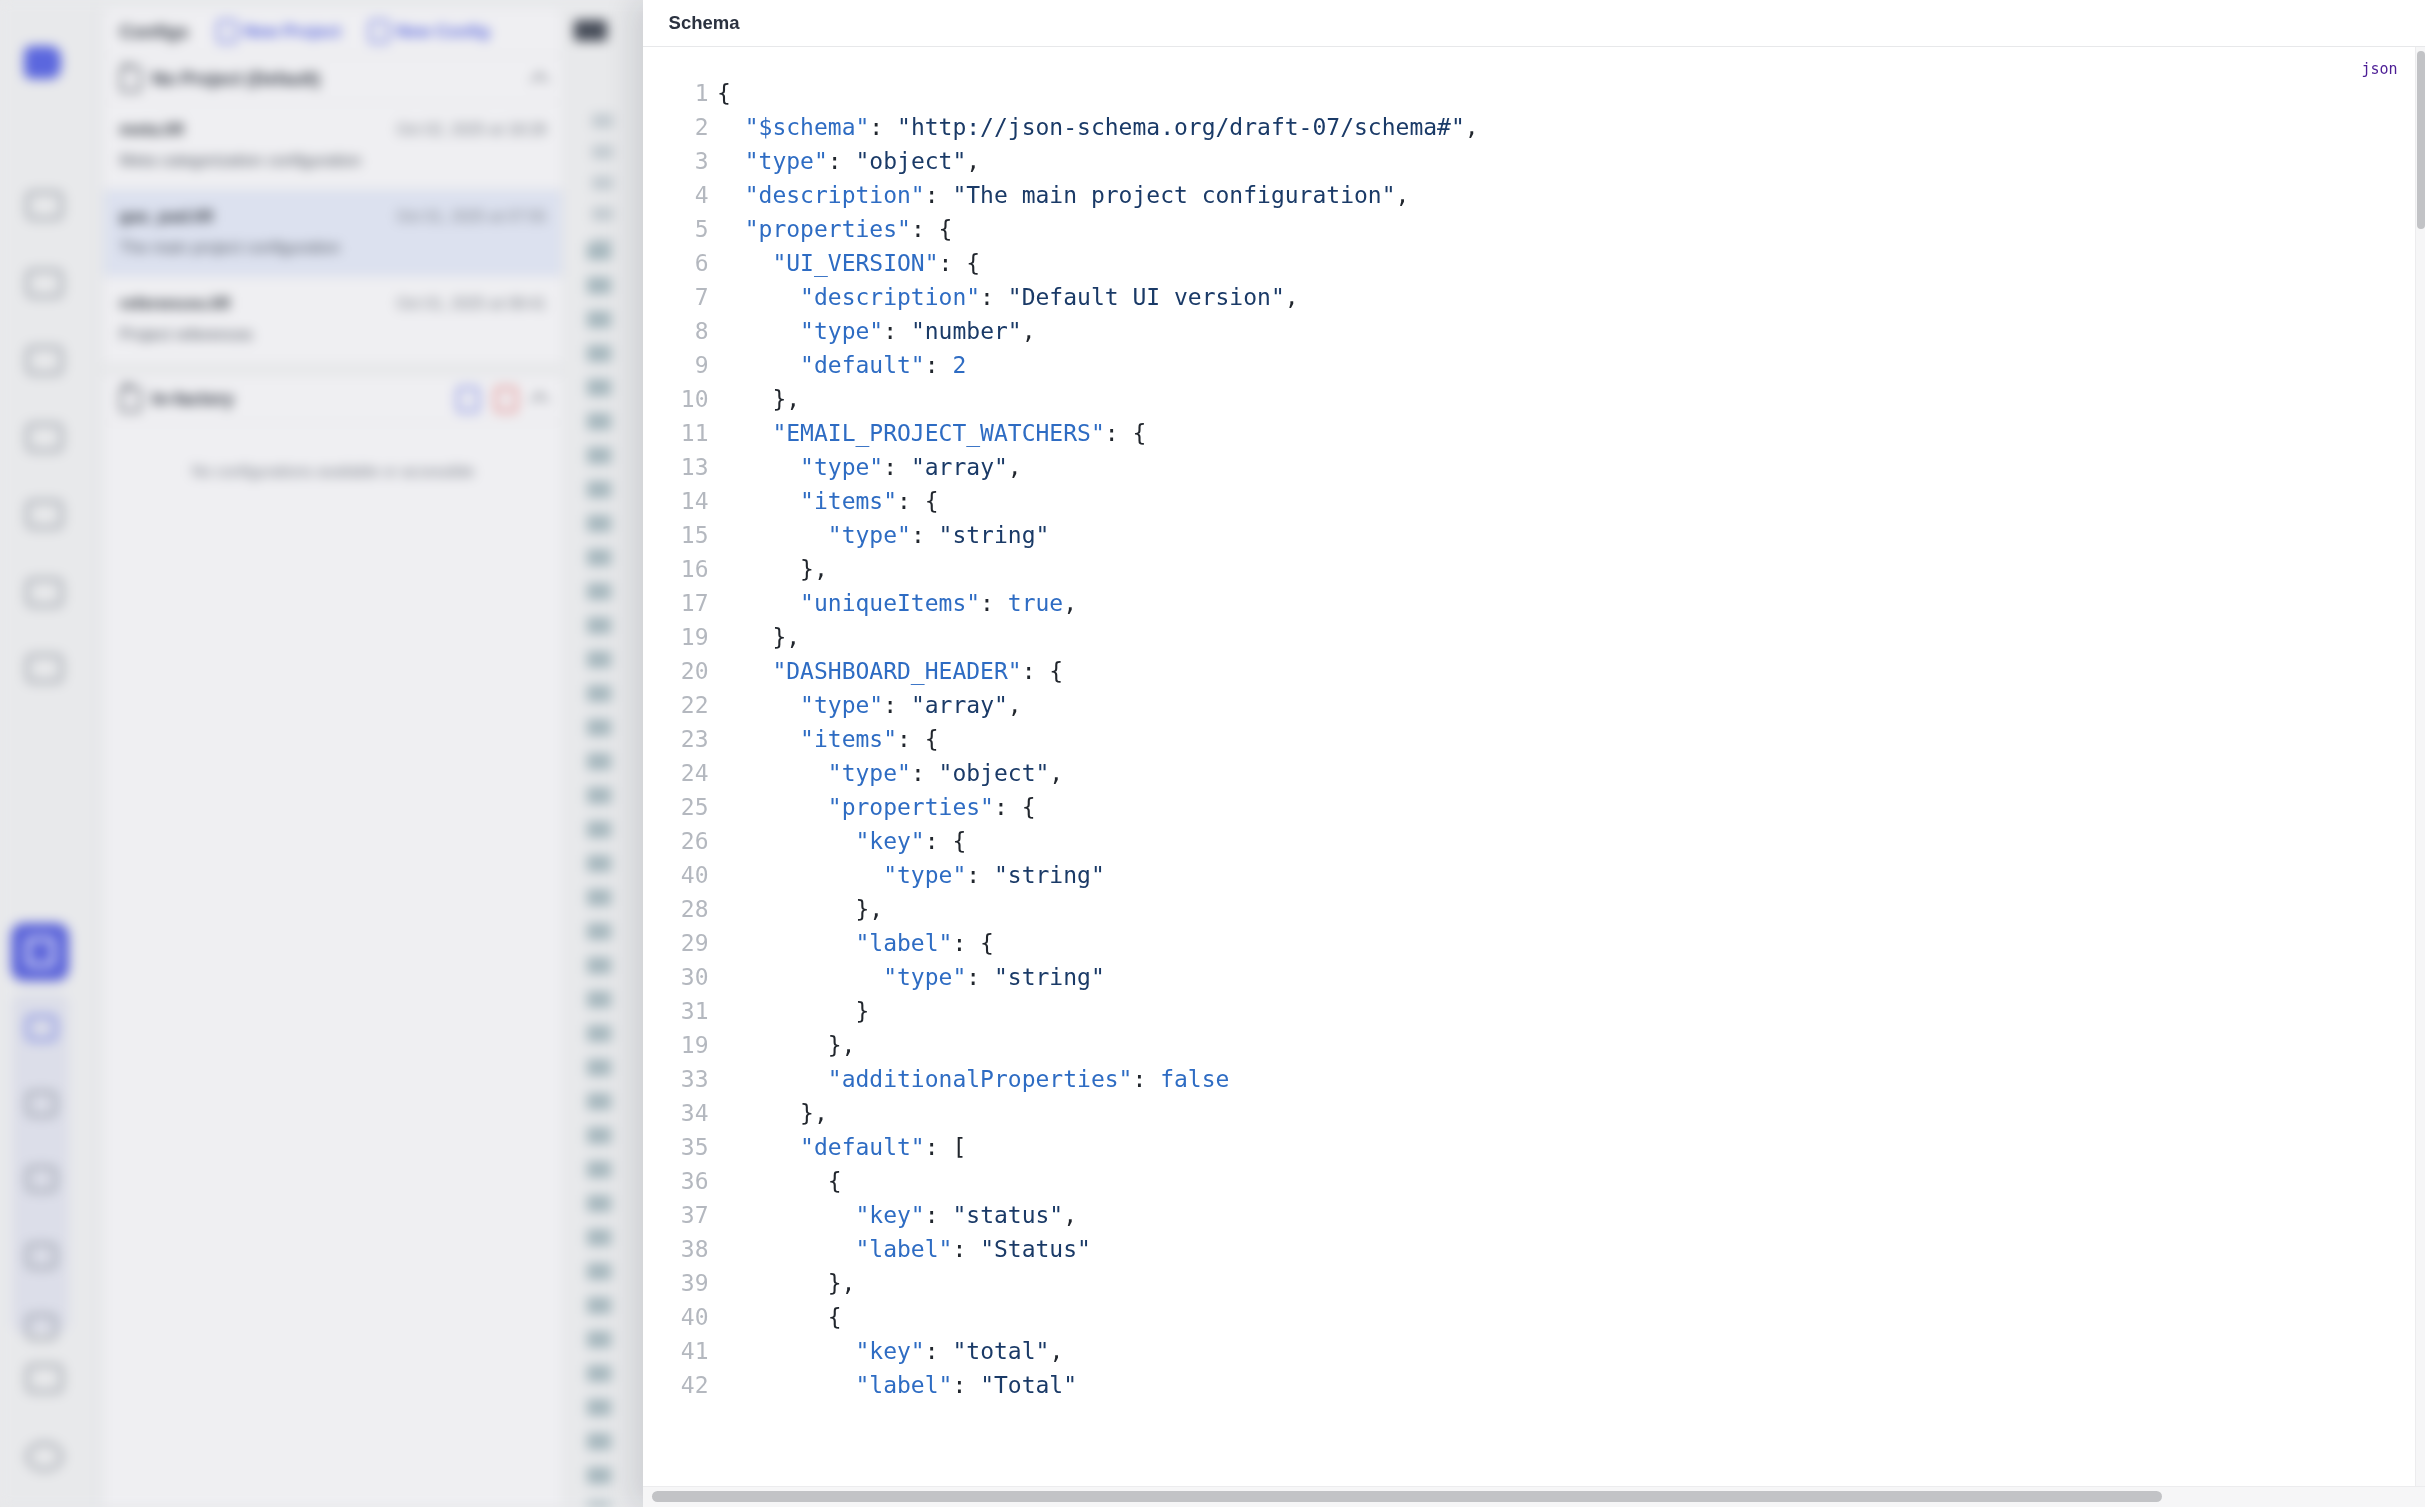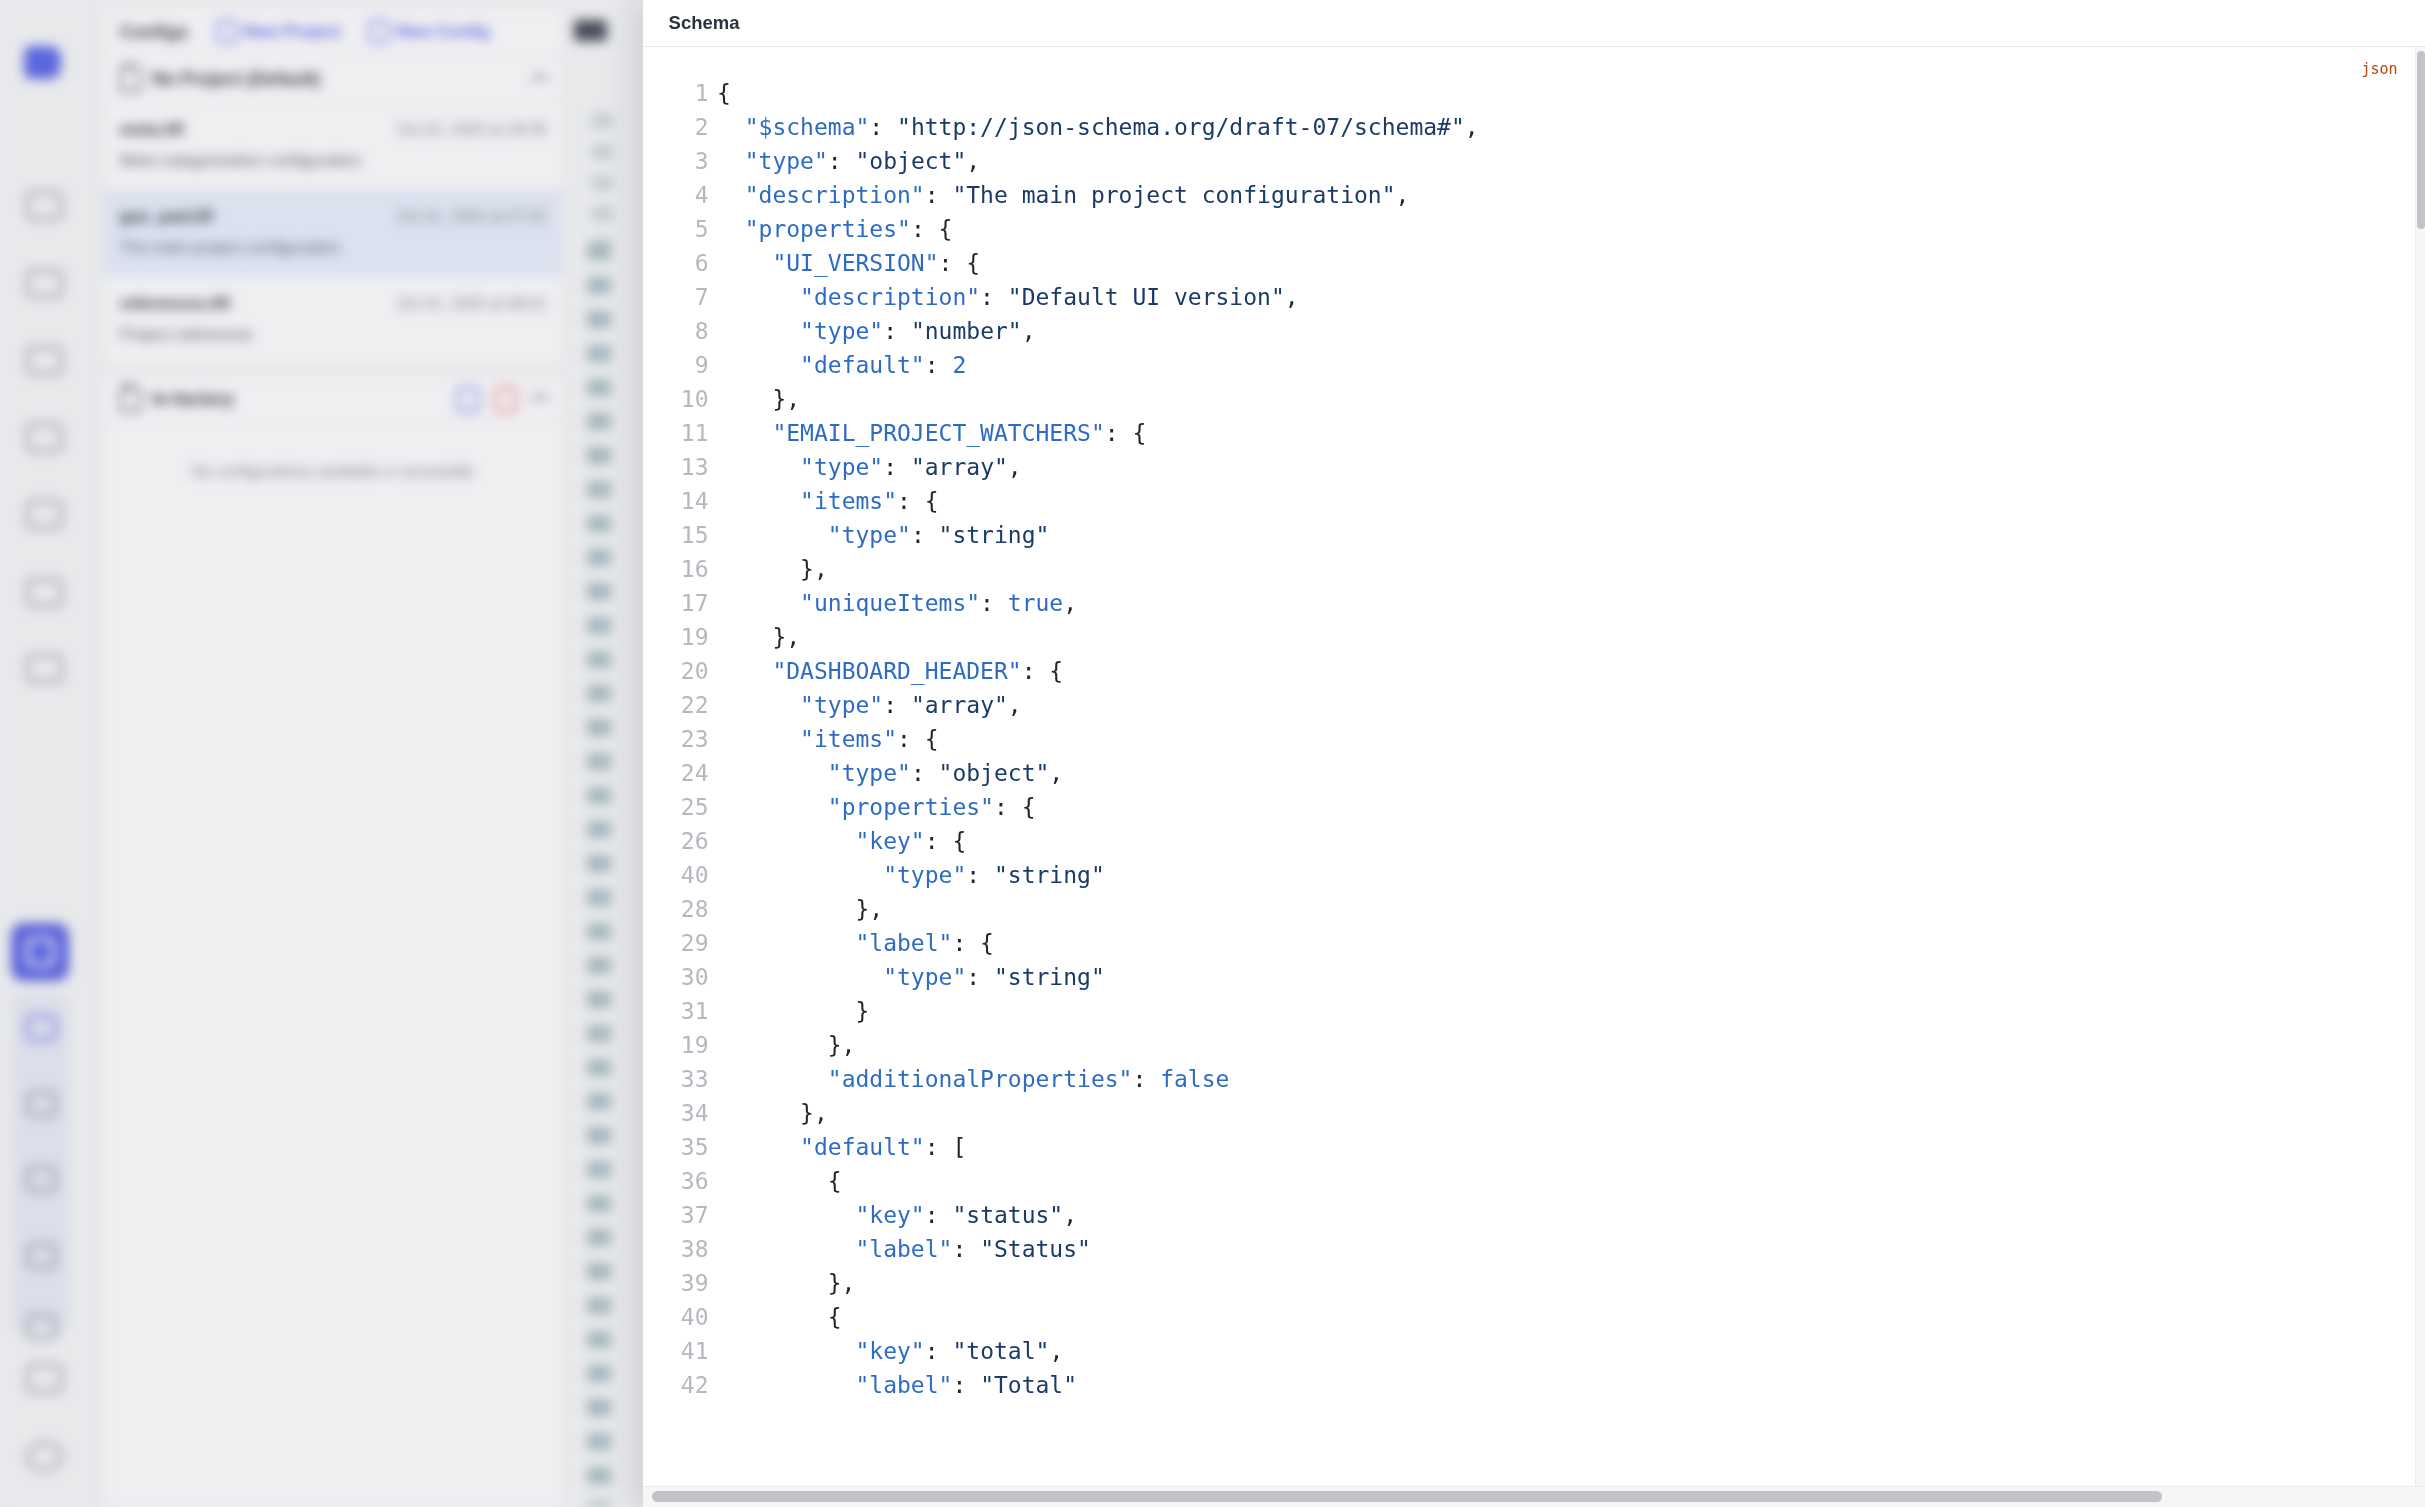--- a/index.html
+++ b/index.html
@@ -51,21 +51,21 @@
   .strip .lines{position:absolute;left:24px;top:243px;width:24px;bottom:0;
     background:repeating-linear-gradient(to bottom,rgba(108,140,150,.55) 0 17px,transparent 17px 34px);}
 
   
   .modal{position:absolute;left:608px;top:0;right:0;bottom:0;background:#ffffff;
     box-shadow:-10px 0 28.5px rgba(20,24,38,.12);margin-left:35px;}
   .modal-hd{height:46px;display:flex;align-items:center;padding-left:25.6px;
     font-size:18.5px;font-weight:600;color:#2b3240;border-bottom:1.4px solid #e7e8ea;}
   .code-wrap{position:absolute;left:0;right:11.4px;top:47px;bottom:21.3px;overflow:hidden;padding-top:29px;box-sizing:border-box;}
   .json-label{position:absolute;top:60px;right:28.5px;font-family:"DejaVu Sans Mono",monospace;
-    font-size:15px;color:#c2410c;}
+    font-size:15px;color:#4c1d95;}
   .code-line{display:flex;height:34px;line-height:34px;white-space:pre;
     font-family:"DejaVu Sans Mono",monospace;font-size:23px;font-weight:500;}
   .ln{flex:0 0 74px;text-align:right;padding-right:8.5px;color:#b4b8bf;box-sizing:border-box;}
   .lc{flex:1;}
   .tok-k{color:#2e6cc3;}
   .tok-s{color:#1a3a67;}
   .tok-p{color:#21262d;}
   .tok-v{color:#2e6cc3;}
 
   .vscroll{position:absolute;right:0;top:47px;bottom:21.3px;width:11.4px;background:#f6f6f7;border-left:1.4px solid #ececee;box-sizing:border-box;}

